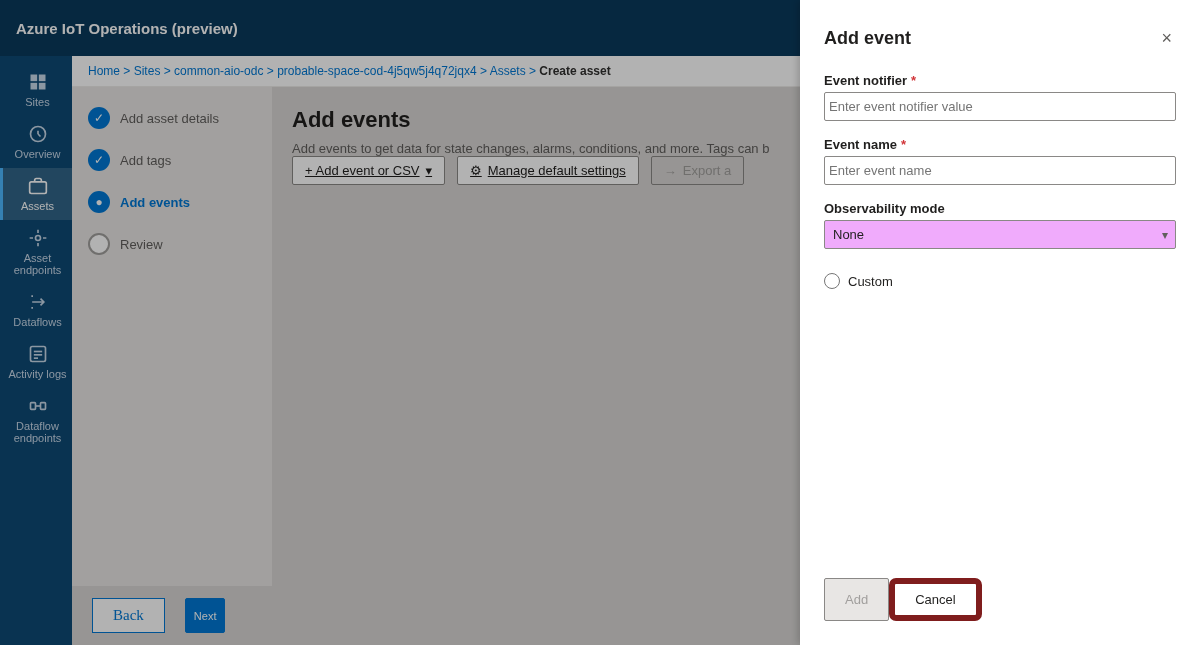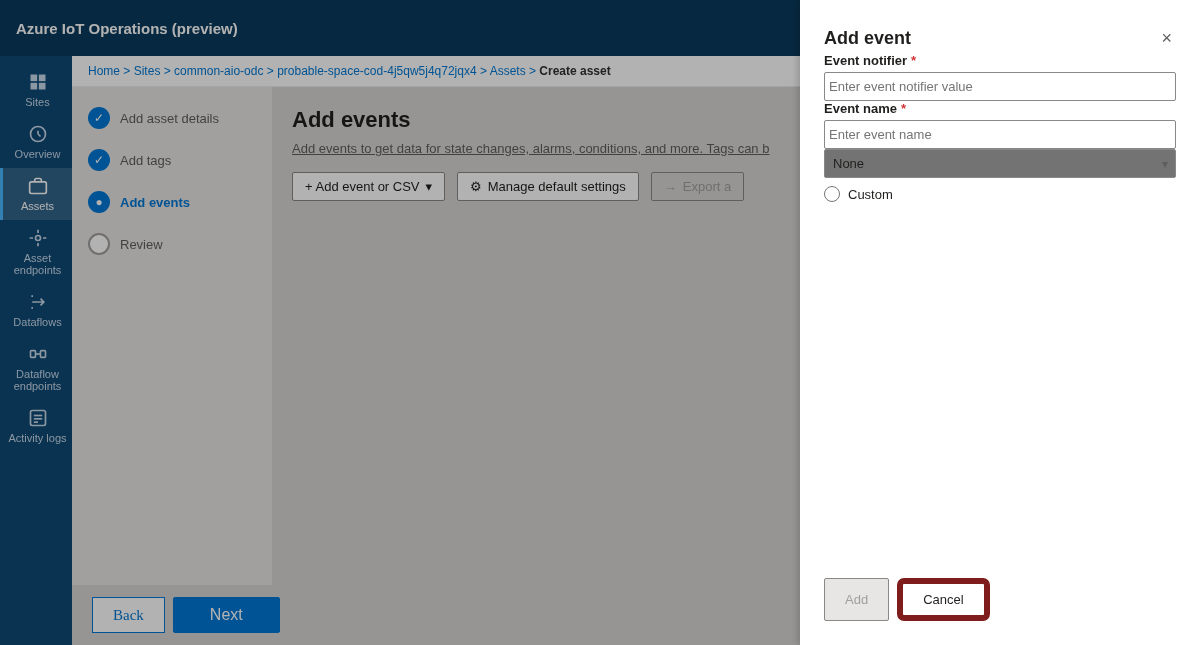--- a/index.html
+++ b/index.html
@@ -138,42 +138,41 @@
     }
     .page-title {
       font-size: 22px;
       font-weight: 600;
       color: #201f1e;
       margin-bottom: 8px;
     }
     .page-desc {
       font-size: 13px;
       color: #605e5c;
-      margin-bottom: 16px;
-      text-decoration: underline;
     }
 
     
     .toolbar {
       display: flex;
       gap: 12px;
       align-items: center;
       margin-bottom: 12px;
     }
     .toolbar-btn {
       display: flex;
       align-items: center;
       gap: 6px;
       padding: 6px 12px;
       font-size: 13px;
       background: white;
       border: 1px solid #8a8886;
       cursor: pointer;
       color: #201f1e;
       border-radius: 2px;
+      text-decoration: underline;
     }
     .toolbar-btn-secondary {
       display: flex;
       align-items: center;
       gap: 6px;
       padding: 6px 12px;
       font-size: 13px;
       background: transparent;
       border: 1px solid #8a8886;
       cursor: pointer;
@@ -193,27 +192,28 @@
       padding: 8px 20px;
       background: white;
       border: 1px solid #0078d4;
       color: #0078d4;
       font-size: 15px;
       cursor: pointer;
       border-radius: 0;
       font-family: Liberation Serif, serif;
     }
     .btn-next {
-      padding: 8px 36px;
+      padding: 8px 8px;
       background: #0078d4;
       border: 1px solid #0078d4;
       color: white;
-      font-size: 16px;
+      font-size: 11px;
       cursor: pointer;
       border-radius: 2px;
+      margin-left: 12px;
     }
 
     
     .overlay {
       position: fixed;
       top: 0; left: 0; right: 0; bottom: 0;
       background: rgba(0,0,0,0.3);
       z-index: 100;
       display: flex;
       justify-content: flex-end;
@@ -227,39 +227,41 @@
       display: flex;
       flex-direction: column;
       box-shadow: -2px 0 8px rgba(0,0,0,0.2);
       padding: 24px;
       overflow-y: auto;
     }
     .panel-header {
       display: flex;
       justify-content: space-between;
       align-items: center;
+      margin-bottom: 20px;
     }
     .panel-title {
       font-size: 18px;
       font-weight: 600;
       color: #201f1e;
     }
     .panel-close {
       background: none;
       border: none;
       font-size: 18px;
       cursor: pointer;
       color: #605e5c;
       padding: 4px;
       display: flex;
       align-items: center;
       justify-content: center;
     }
 
     .field-group {
+      margin-bottom: 16px;
     }
     .field-label {
       font-size: 13px;
       font-weight: 600;
       color: #201f1e;
       margin-bottom: 4px;
       display: flex;
       align-items: center;
       gap: 4px;
     }
@@ -278,21 +280,21 @@
 
     .field-select {
       width: 100%;
       padding: 6px 8px;
       border: 1px solid #8a8886;
       font-size: 13px;
       color: #201f1e;
       border-radius: 2px;
       outline: none;
       appearance: none;
-      background: #737373;
+      background: #f0abfc;
       cursor: pointer;
     }
     .select-wrapper {
       position: relative;
     }
     .select-arrow {
       position: absolute;
       right: 8px;
       top: 50%;
       transform: translateY(-50%);
@@ -317,21 +319,20 @@
     }
     .radio-input {
       width: 16px;
       height: 16px;
       cursor: pointer;
       accent-color: #0078d4;
     }
 
     .panel-footer {
       display: flex;
-      gap: 8px;
       margin-top: auto;
       padding-top: 20px;
     }
     .btn-add {
       padding: 8px 20px;
       background: #e8e6e4;
       border: 1px solid #8a8886;
       color: #a19f9d;
       font-size: 13px;
       cursor: pointer;
@@ -397,35 +398,35 @@
     <div class="sidebar-item">
       <svg viewBox="0 0 24 24">
           <path d="M5 12h14M15 8l4 4-4 4" fill="none" stroke="currentColor" stroke-width="2"></path>
           <path d="M5 6V4M5 20v-2" stroke="currentColor" stroke-width="2"></path>
         </svg>
       <span>Dataflows</span>
     </div>
 
     <div class="sidebar-item">
       <svg viewBox="0 0 24 24">
-          <rect x="3" y="8" width="6" height="8" rx="1" fill="none" stroke="currentColor" stroke-width="2"></rect>
-          <rect x="15" y="8" width="6" height="8" rx="1" fill="none" stroke="currentColor" stroke-width="2"></rect>
-          <line x1="9" y1="12" x2="15" y2="12" stroke="currentColor" stroke-width="2"></line>
-        </svg>
-      <span>Dataflow endpoints</span>
-    </div>
-
-    <div class="sidebar-item">
-      <svg viewBox="0 0 24 24">
           <rect x="3" y="3" width="18" height="18" rx="2" fill="none" stroke="currentColor" stroke-width="2"></rect>
           <line x1="7" y1="9" x2="17" y2="9" stroke="currentColor" stroke-width="2"></line>
           <line x1="7" y1="13" x2="17" y2="13" stroke="currentColor" stroke-width="2"></line>
           <line x1="7" y1="17" x2="12" y2="17" stroke="currentColor" stroke-width="2"></line>
         </svg>
       <span>Activity logs</span>
+    </div>
+
+    <div class="sidebar-item">
+      <svg viewBox="0 0 24 24">
+          <rect x="3" y="8" width="6" height="8" rx="1" fill="none" stroke="currentColor" stroke-width="2"></rect>
+          <rect x="15" y="8" width="6" height="8" rx="1" fill="none" stroke="currentColor" stroke-width="2"></rect>
+          <line x1="9" y1="12" x2="15" y2="12" stroke="currentColor" stroke-width="2"></line>
+        </svg>
+      <span>Dataflow endpoints</span>
     </div>
 
   </nav>
 
   <div class="content-area">
 
     <div class="breadcrumb">
       <a>Home</a> &gt;
       <a>Sites</a> &gt;
       <a>common-aio-odc</a> &gt;
@@ -500,20 +501,21 @@
 
     <div class="field-group">
       <div class="field-label">
         <span>Event name</span>
         <span class="required-star">*</span>
       </div>
       <input class="field-input" type="text" placeholder="Enter event name" style="">
     </div>
 
     <div class="field-group">
+      <div class="field-label">Observability mode</div>
       <div class="select-wrapper">
         <select class="field-select">
           <option>None</option>
           <option>Gauge</option>
           <option>Counter</option>
           <option>Histogram</option>
           <option>Log</option>
         </select>
         <span class="select-arrow">▾</span>
       </div>

